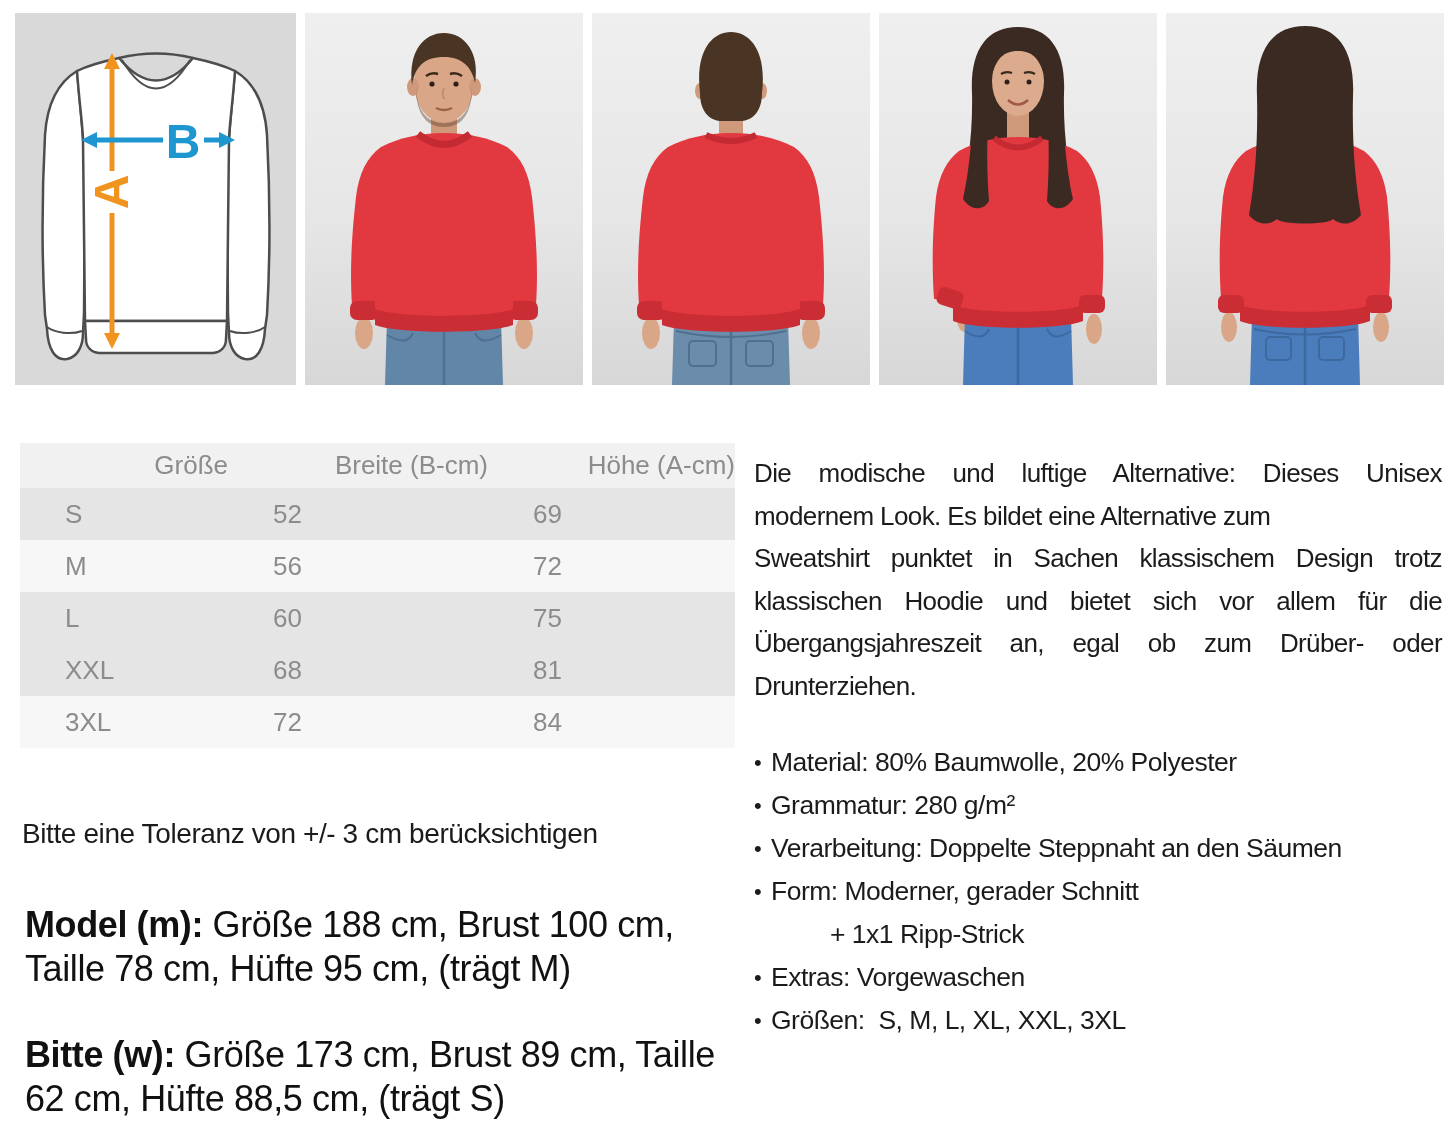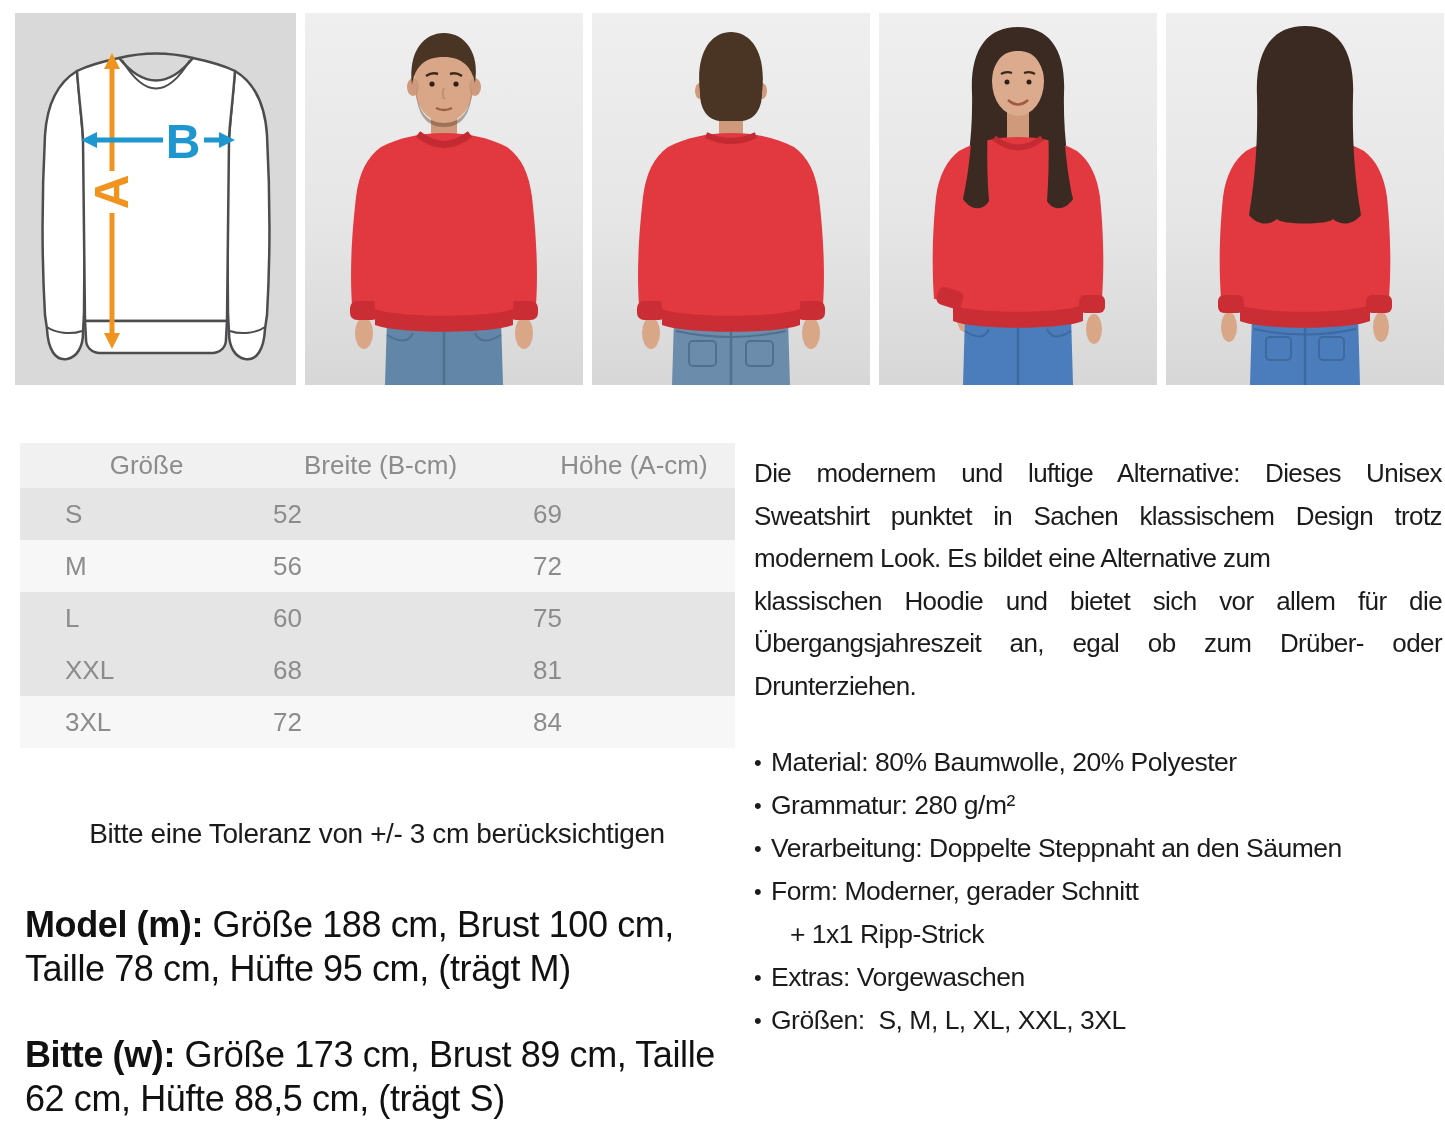--- a/index.html
+++ b/index.html
@@ -11,42 +11,42 @@
   .top-row{position:absolute;left:15px;top:13px;display:flex;gap:9px;}
   .panel{height:372px;position:relative;overflow:hidden;}
   .panel.diagram{width:281px;background:#d9d9d9;}
   .panel.photo{width:278px;background:linear-gradient(180deg,#efefef 0%,#e6e6e6 55%,#d7d7d7 100%);}
   .panel svg{display:block;width:100%;height:100%;}
 
   
   .left-col{position:absolute;left:20px;top:443px;width:715px;}
   table.size-table{width:715px;border-collapse:collapse;table-layout:fixed;
     font-size:26px;color:#8c8c8c;}
-  table.size-table th{height:45px;font-weight:400;text-align:center;padding:0 0 0 45px;background:#f1f1f1;}
+  table.size-table th{height:45px;font-weight:400;text-align:right;padding:0 0 0 45px;background:#f1f1f1;}
   table.size-table td{height:52px;text-align:left;padding:0 0 0 45px;}
   table.size-table tr.row-dark td{background:#e5e5e5;}
   table.size-table tr.row-light td{background:#f7f7f7;}
   col.c1{width:208px;} col.c2{width:260px;} col.c3{width:247px;}
 
   .tolerance{position:absolute;left:22px;top:818px;width:710px;
-    font-size:28px;color:#1b1b1b;letter-spacing:-0.4px;text-align:center;}
+    font-size:28px;color:#1b1b1b;letter-spacing:-0.4px;}
   .model-block{position:absolute;left:25px;width:712px;font-size:36px;
     line-height:44px;color:#111;letter-spacing:-0.4px;}
   .model-block b{font-weight:700;}
   .model-m{top:903px;} .model-w{top:1033px;}
 
   
   .right-col{position:absolute;left:754px;top:452px;width:688px;color:#1b1b1b;}
   .para-line{font-size:26px;line-height:42.5px;letter-spacing:-0.6px;
     text-align:justify;text-align-last:justify;white-space:normal;}
   .para-line.no-just{text-align-last:left;}
   .feature-list{margin-top:34px;}
   .feat-row{display:flex;align-items:flex-start;font-size:26.5px;line-height:43px;letter-spacing:-0.5px;}
   .feat-row .dot{width:17px;flex:0 0 17px;font-size:22px;line-height:43px;}
-  .feat-row.indent{margin-left:36px;}
+  .feat-row.indent{margin-left:76px;}
   .feat-text{flex:1;}
 </style>
 </head>
 <body>
 
 <div class="page">
 
   <div class="top-row">
 
     <div class="panel diagram">
@@ -234,23 +234,23 @@
   </div>
 
   <div class="tolerance">Bitte eine Toleranz von +/- 3 cm berücksichtigen</div>
 
   <div class="model-block model-m"><b>Model (m):</b><span> Größe 188 cm, Brust 100 cm, Taille 78 cm, Hüfte 95 cm, (trägt M)</span></div>
 
   <div class="model-block model-w"><b>Bitte (w):</b><span> Größe 173 cm, Brust 89 cm, Taille 62 cm, Hüfte 88,5 cm, (trägt S)</span></div>
 
   <div class="right-col">
     <div>
-        <div class="para-line">Die modernem und luftige Alternative: Dieses Unisex</div>
+        <div class="para-line">Die modische und luftige Alternative: Dieses Unisex</div>
+        <div class="para-line no-just">modernem Look. Es bildet eine Alternative zum</div>
         <div class="para-line">Sweatshirt punktet in Sachen klassischem Design trotz</div>
-        <div class="para-line no-just">modernem Look. Es bildet eine Alternative zum</div>
         <div class="para-line">klassischen Hoodie und bietet sich vor allem für die</div>
         <div class="para-line">Übergangsjahreszeit an, egal ob zum Drüber- oder</div>
         <div class="para-line no-just">Drunterziehen.</div>
       </div>
     <div class="feature-list">
         <div class="feat-row">
           <span class="dot">•</span>
           <span class="feat-text">Material: 80% Baumwolle, 20% Polyester</span>
         </div>
         <div class="feat-row">

